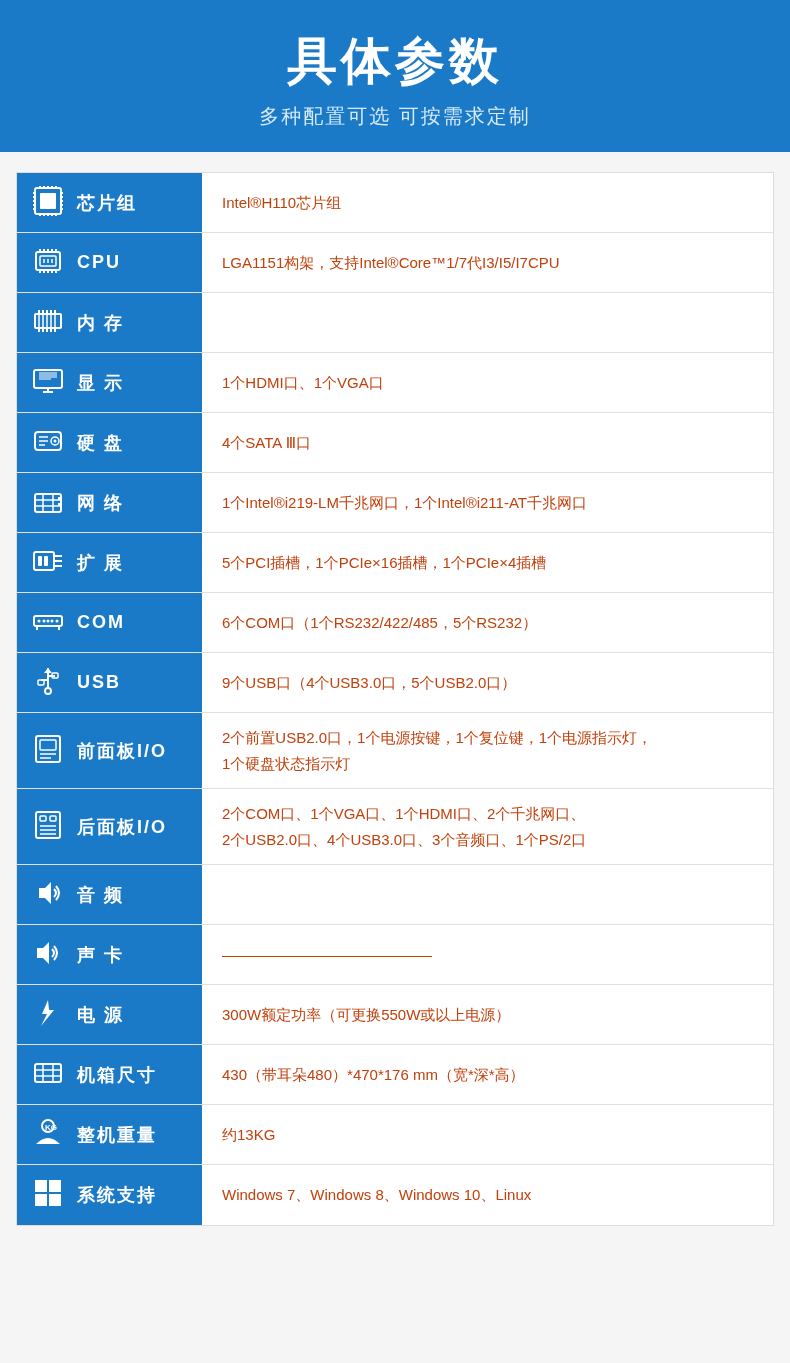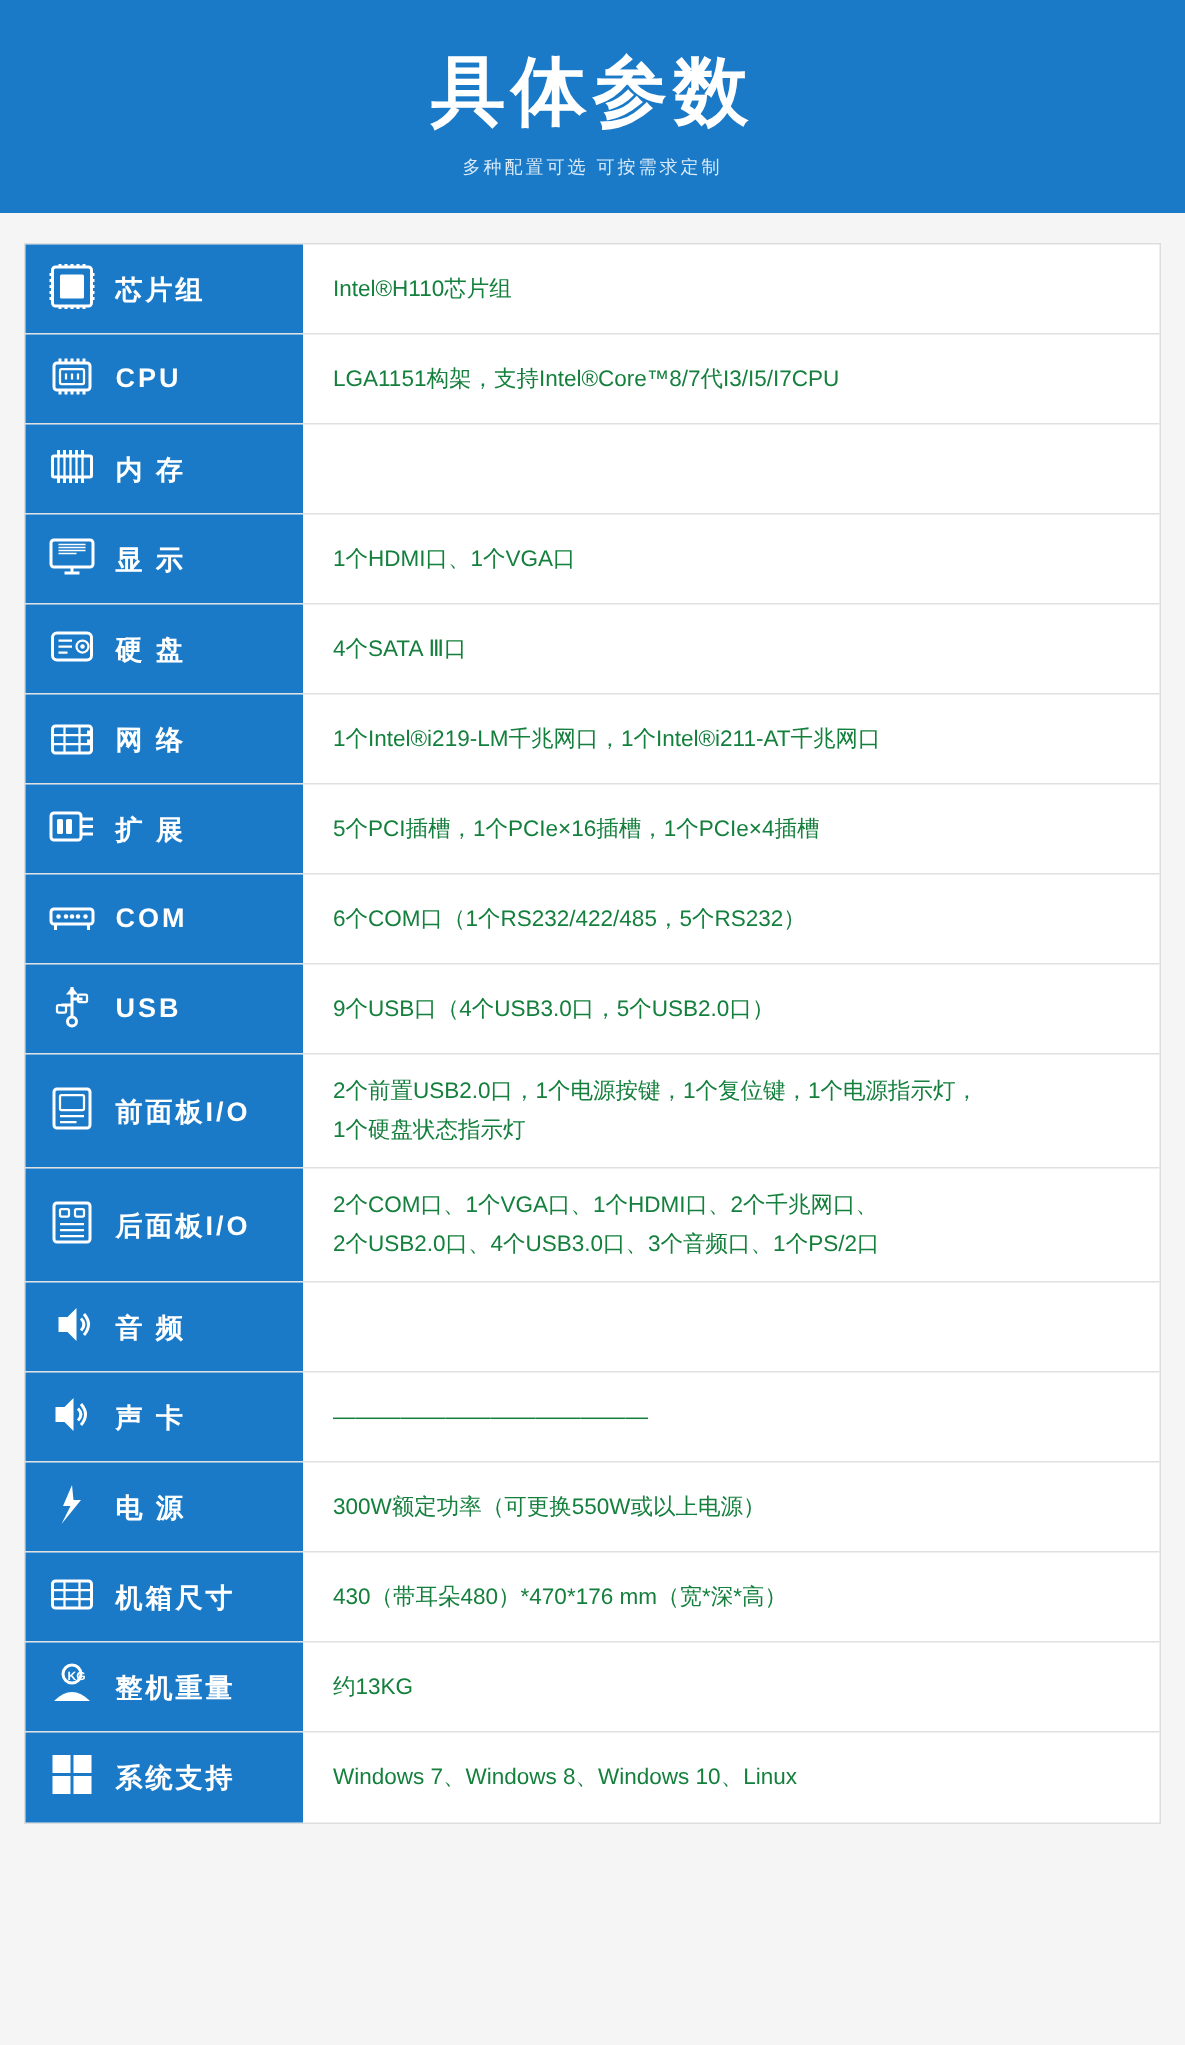--- a/index.html
+++ b/index.html
@@ -15,21 +15,21 @@
       text-align: center;
       padding: 28px 20px 22px;
     }
     .header-title {
       font-size: 50px;
       font-weight: bold;
       color: #fff;
       letter-spacing: 4px;
     }
     .header-subtitle {
-      font-size: 12px;
+      font-size: 20px;
       color: #d8eaf9;
       margin-top: 8px;
       letter-spacing: 2px;
     }
 
     .content {
       background: #fff;
       margin: 20px 16px;
       border: 1px solid #ddd;
     }
@@ -75,21 +75,21 @@
       font-weight: bold;
       letter-spacing: 2px;
       white-space: nowrap;
     }
 
     .spec-value {
       display: flex;
       align-items: center;
       padding: 12px 20px;
       font-size: 15px;
-      color: #15803d;
+      color: #c2410c;
       line-height: 1.7;
       flex: 1;
     }
 
     .spec-value-inner {
       line-height: 1.7;
     }
   </style>
 </head>
 <body>
@@ -151,21 +151,21 @@
         <line x1="9" y1="5" x2="9" y2="8" stroke="white" stroke-width="2"></line>
         <line x1="13" y1="5" x2="13" y2="8" stroke="white" stroke-width="2"></line>
         <line x1="17" y1="5" x2="17" y2="8" stroke="white" stroke-width="2"></line>
         <line x1="21" y1="5" x2="21" y2="8" stroke="white" stroke-width="2"></line>
         <line x1="25" y1="5" x2="25" y2="8" stroke="white" stroke-width="2"></line>
       </svg>
         </div>
         <span class="spec-label-text">CPU</span>
       </div>
       <div class="spec-value">
-        <div class="spec-value-inner">LGA1151构架，支持Intel®Core™8/7代I3/I5/I7CPU</div>
+        <div class="spec-value-inner">LGA1151构架，支持Intel®Core™1/7代I3/I5/I7CPU</div>
       </div>
     </div>
     <div class="spec-row">
       <div class="spec-label">
         <div class="spec-icon">
           <svg viewBox="0 0 34 34" fill="white" xmlns="http://www.w3.org/2000/svg">
         <rect x="4" y="10" width="26" height="14" rx="1" fill="none" stroke="white" stroke-width="2"></rect>
         <line x1="8" y1="10" x2="8" y2="24" stroke="white" stroke-width="1.5"></line>
         <line x1="12" y1="10" x2="12" y2="24" stroke="white" stroke-width="1.5"></line>
         <line x1="16" y1="10" x2="16" y2="24" stroke="white" stroke-width="1.5"></line>

